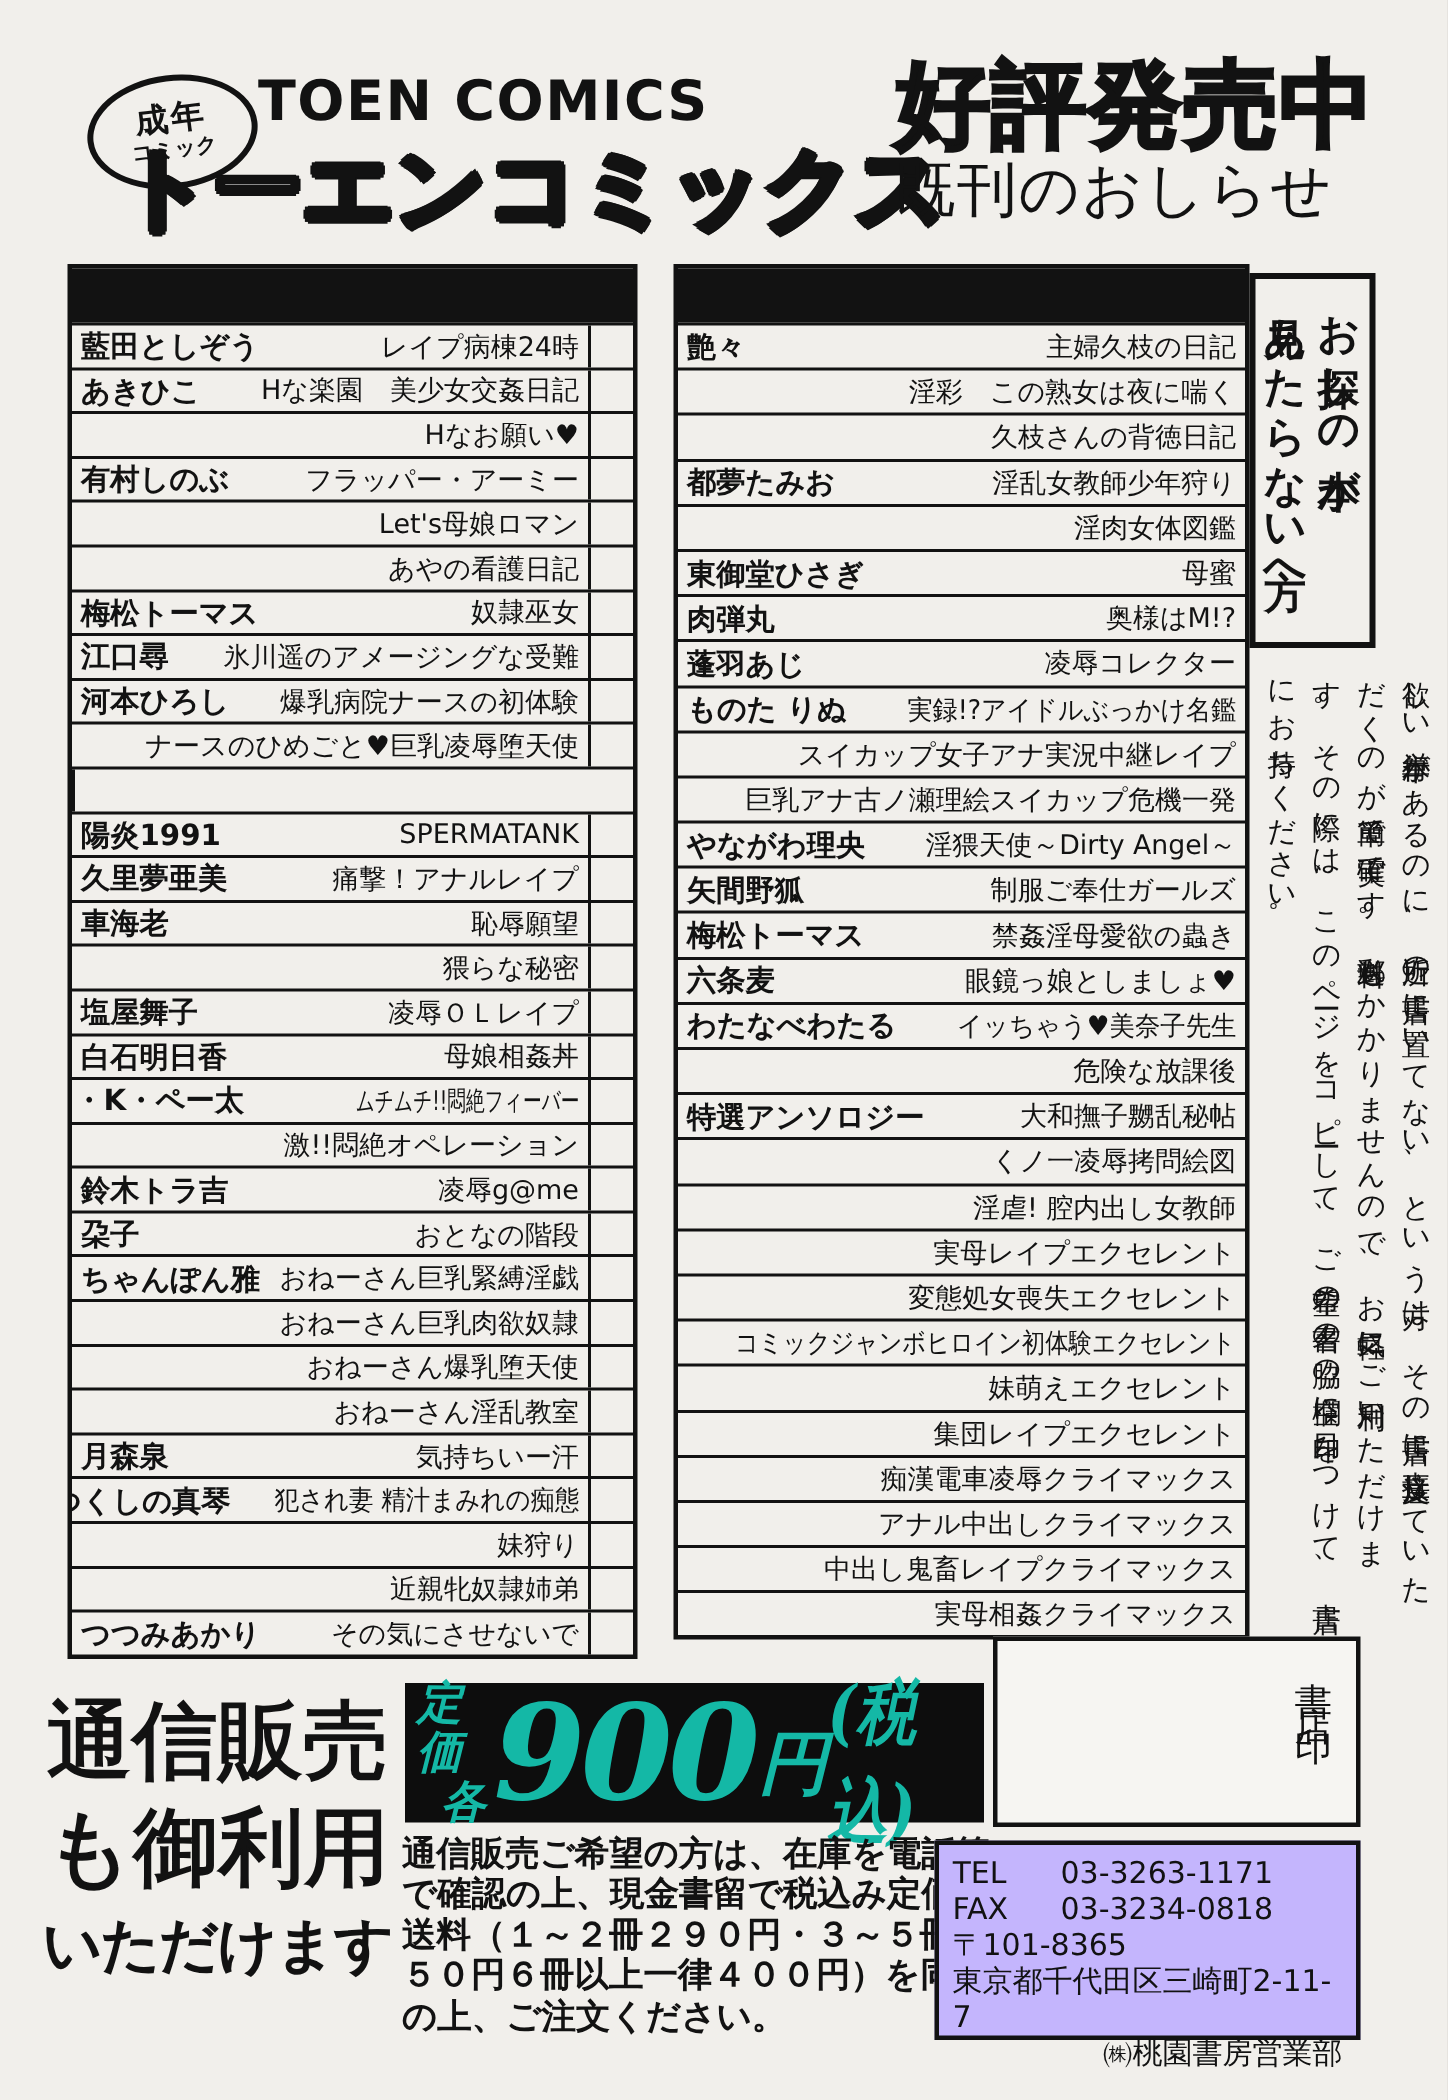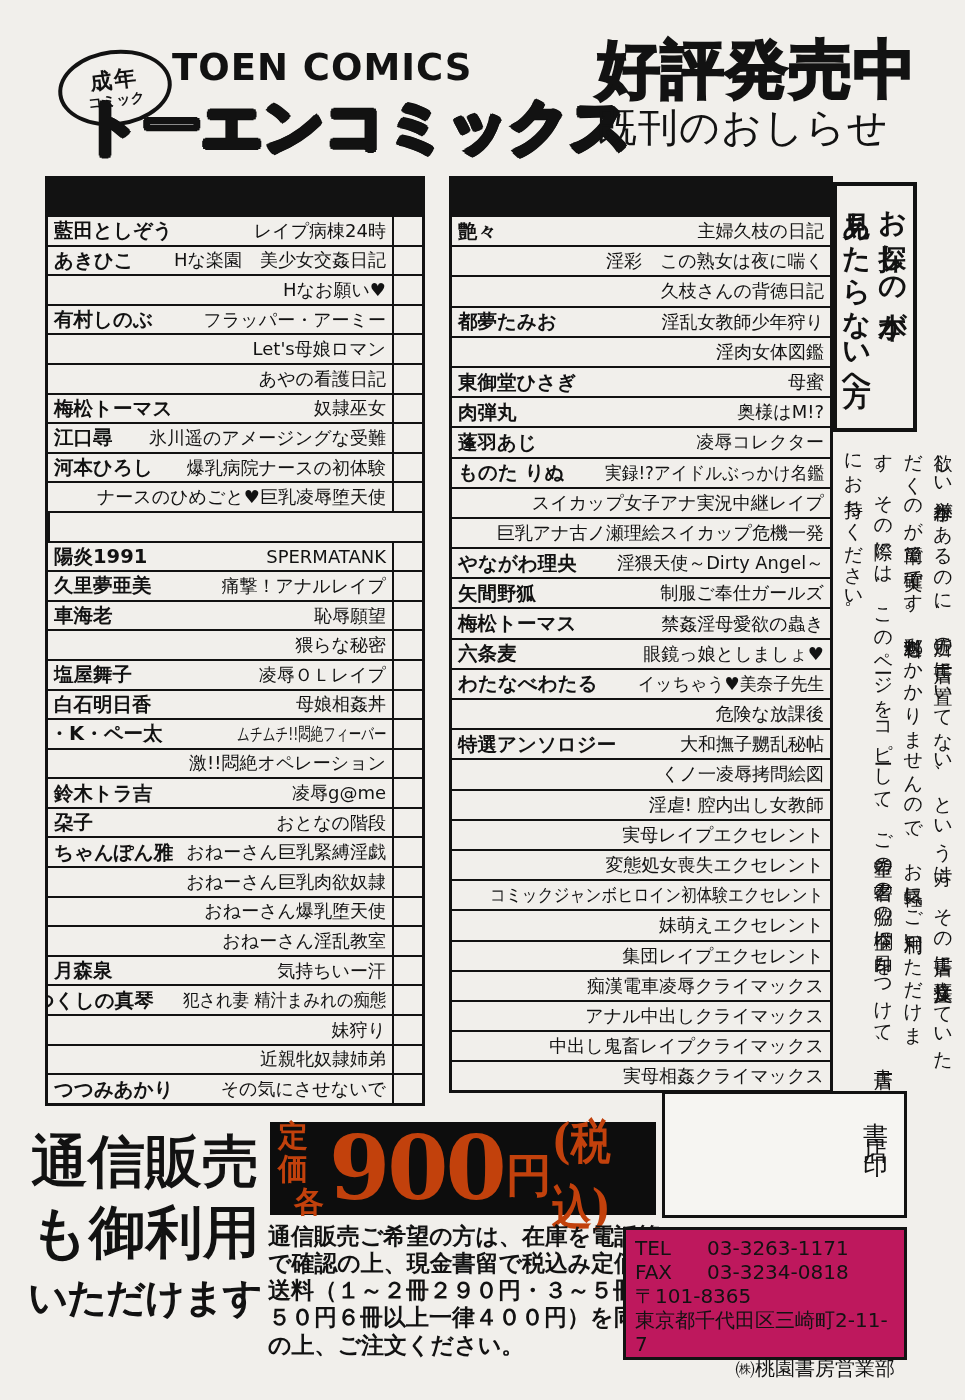--- a/index.html
+++ b/index.html
@@ -41,38 +41,38 @@
   .find-box span{display:block;}
   .find-note{position:absolute;left:836px;top:440px;width:122px;height:628px;writing-mode:vertical-rl;
              font-family:"DejaVu Serif",serif;font-size:19px;line-height:1.57;letter-spacing:1px;}
 
   
   .mail-order{position:absolute;left:20px;top:1126px;width:250px;text-align:center;font-weight:400;
               -webkit-text-stroke:1.5px #121212;}
   .mail-order .m1,.mail-order .m2{font-size:57px;line-height:1.25;}
   .mail-order .m3{font-size:39px;line-height:1.5;letter-spacing:-1px;}
 
-  .price-box{position:absolute;left:270px;top:1122px;width:386px;height:93px;background:#0d0d0d;color:#c2410c;
-             display:flex;align-items:center;padding:0 8px;box-sizing:border-box;}
+  .price-box{position:absolute;left:270px;top:1122px;width:386px;height:93px;background:#0d0d0d;color:#14b8a6;
+             display:flex;align-items:center;padding:0 8px;box-sizing:border-box;font-style:italic;}
   .price-label{display:flex;flex-direction:column;align-items:flex-start;font-weight:bold;margin-right:2px;}
   .price-label .p1{font-size:30px;line-height:1.1;}
   .price-label .p2{font-size:30px;line-height:1.1;margin-left:16px;}
   .price-amount{font-family:"DejaVu Serif",serif;font-size:88px;font-weight:bold;line-height:0.95;letter-spacing:-3px;}
   .price-unit{font-family:"DejaVu Serif",serif;font-size:46px;font-weight:bold;margin:14px 0 0 2px;}
   .price-tax{font-family:"DejaVu Serif",serif;font-size:40px;font-weight:bold;margin-top:12px;transform:scaleY(1.2);}
 
   .order-note{position:absolute;left:268px;top:1223px;width:392px;font-size:23px;font-weight:bold;line-height:1.18;}
   .order-note div{white-space:nowrap;}
 
   .stamp-box{position:absolute;left:662px;top:1091px;width:245px;height:127px;border:3px solid #121212;
              box-sizing:border-box;background:#f6f5f2;}
   .stamp-label{position:absolute;right:12px;top:8px;writing-mode:vertical-rl;font-size:25px;letter-spacing:15px;}
 
   .contact-box{position:absolute;left:623px;top:1227px;width:284px;height:133px;border:3px solid #121212;
-               box-sizing:border-box;padding:6px 9px;font-size:20px;line-height:1.2;background:#be185d;}
+               box-sizing:border-box;padding:6px 9px;font-size:20px;line-height:1.2;background:#c4b5fd;}
   .contact-line{display:flex;white-space:nowrap;}
   .contact-line .lbl{width:72px;flex-shrink:0;}
   .contact-right{text-align:right;white-space:nowrap;}
   .fit{overflow:hidden;}
 </style>
 </head>
 <body>
 
 <div class="page">
 

